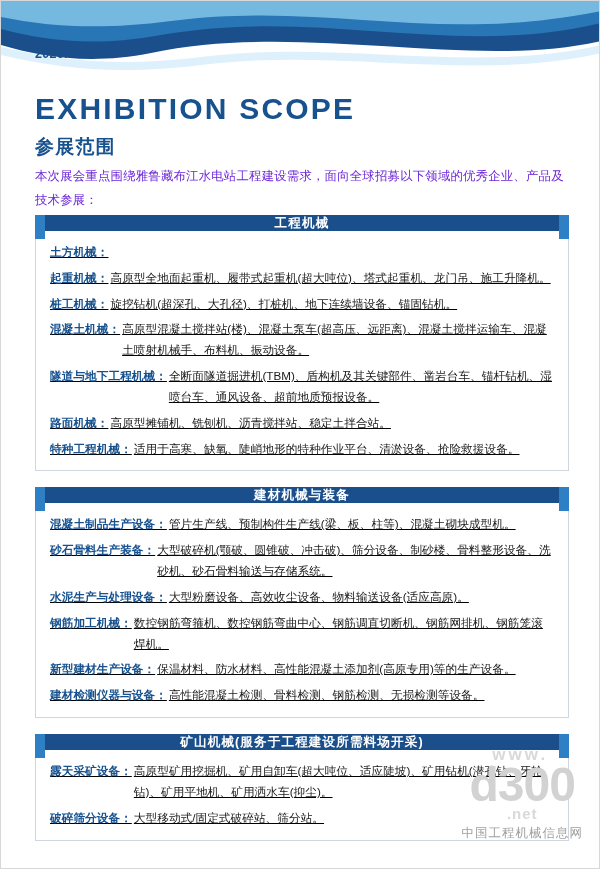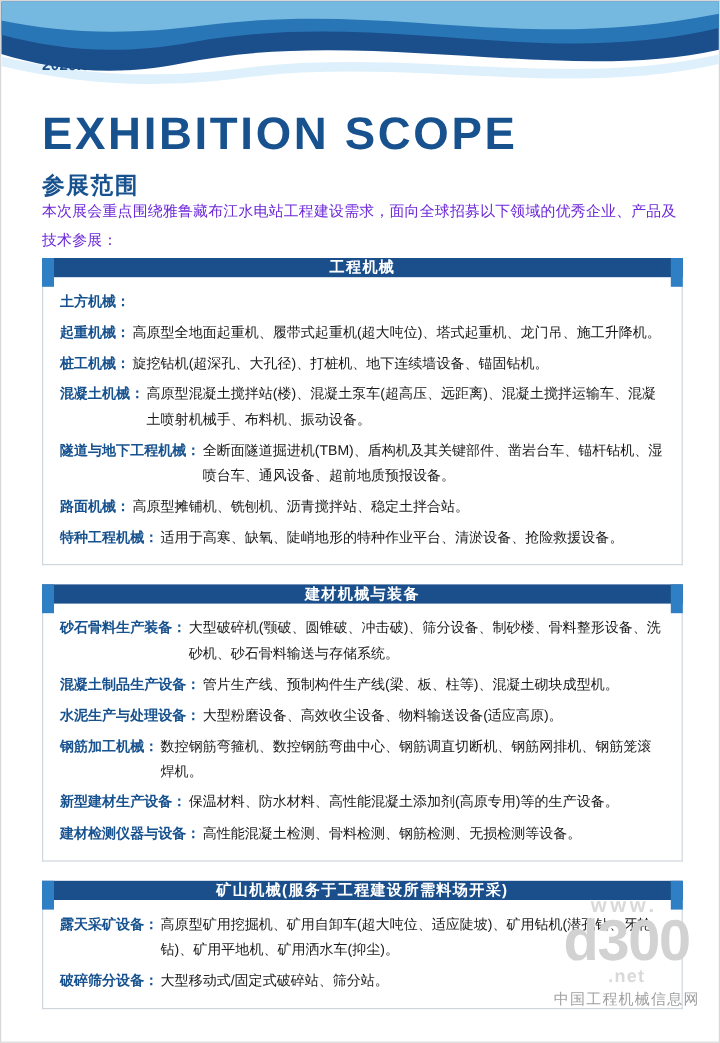--- a/index.html
+++ b/index.html
@@ -43,21 +43,21 @@
   }
   .date-line {
     color: #1b4f8a;
     font-size: 12.5px;
     font-weight: bold;
     letter-spacing: 0.3px;
     margin-bottom: 12px;
   }
   .main-title {
     color: #17528f;
-    font-size: 38px;
+    font-size: 30px;
     font-weight: bold;
     letter-spacing: 2.2px;
     line-height: 1.05;
     margin-top: 32px;
   }
   .sub-title {
     color: #17528f;
     font-size: 19px;
     font-weight: bold;
     letter-spacing: 1.2px;
@@ -112,20 +112,21 @@
     font-size: 12.6px;
     font-weight: bold;
     letter-spacing: 1.1px;
     z-index: 2;
   }
   .section-body {
     border: 1px solid #cfd6dd;
     border-top: none;
     padding: 11px 14px 11px 14px;
     background: #fff;
+    text-decoration: underline;
   }
   .row {
     display: flex;
     font-size: 11.7px;
     line-height: 1.78;
     color: #1a1a1a;
     margin-bottom: 5px;
   }
   .row:last-child { margin-bottom: 0; }
   .row-label {
@@ -235,26 +236,26 @@
         </div>
       </div>
     </div>
 
     <div class="section">
       <div class="section-bar">
         <span class="section-bar-title">建材机械与装备</span>
       </div>
       <div class="section-body">
         <div class="row">
+          <span class="row-label">混凝土制品生产设备：</span>
+          <span class="row-text">管片生产线、预制构件生产线(梁、板、柱等)、混凝土砌块成型机。</span>
+        </div>
+        <div class="row">
           <span class="row-label">砂石骨料生产装备：</span>
           <span class="row-text">大型破碎机(颚破、圆锥破、冲击破)、筛分设备、制砂楼、骨料整形设备、洗砂机、砂石骨料输送与存储系统。</span>
-        </div>
-        <div class="row">
-          <span class="row-label">混凝土制品生产设备：</span>
-          <span class="row-text">管片生产线、预制构件生产线(梁、板、柱等)、混凝土砌块成型机。</span>
         </div>
         <div class="row">
           <span class="row-label">水泥生产与处理设备：</span>
           <span class="row-text">大型粉磨设备、高效收尘设备、物料输送设备(适应高原)。</span>
         </div>
         <div class="row">
           <span class="row-label">钢筋加工机械：</span>
           <span class="row-text">数控钢筋弯箍机、数控钢筋弯曲中心、钢筋调直切断机、钢筋网排机、钢筋笼滚焊机。</span>
         </div>
         <div class="row">

